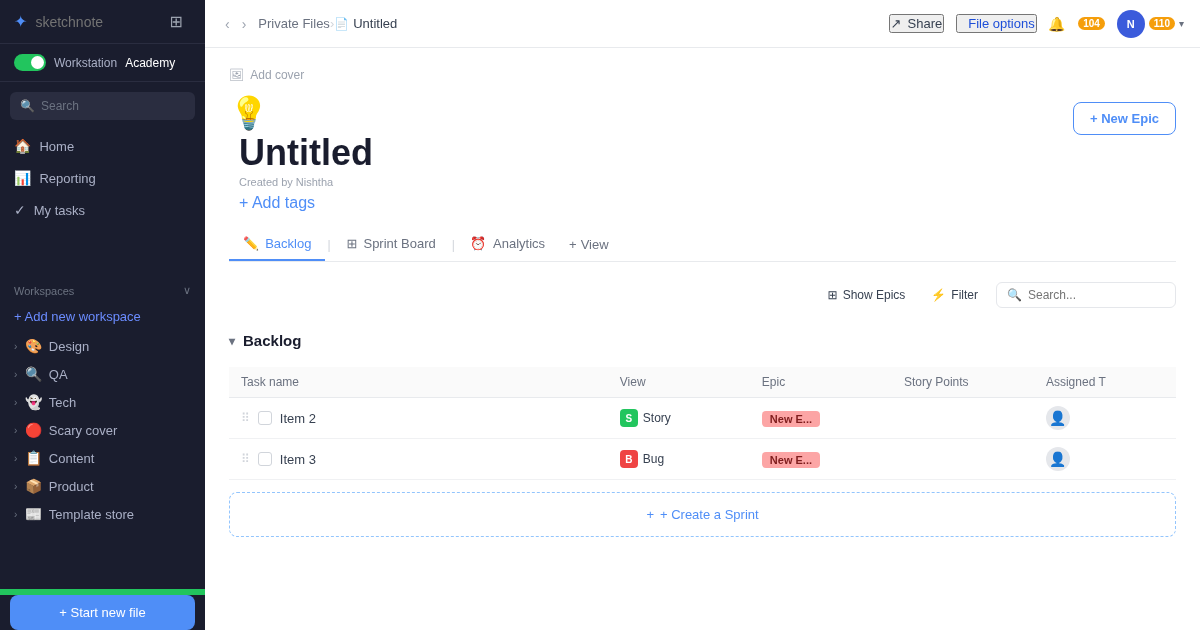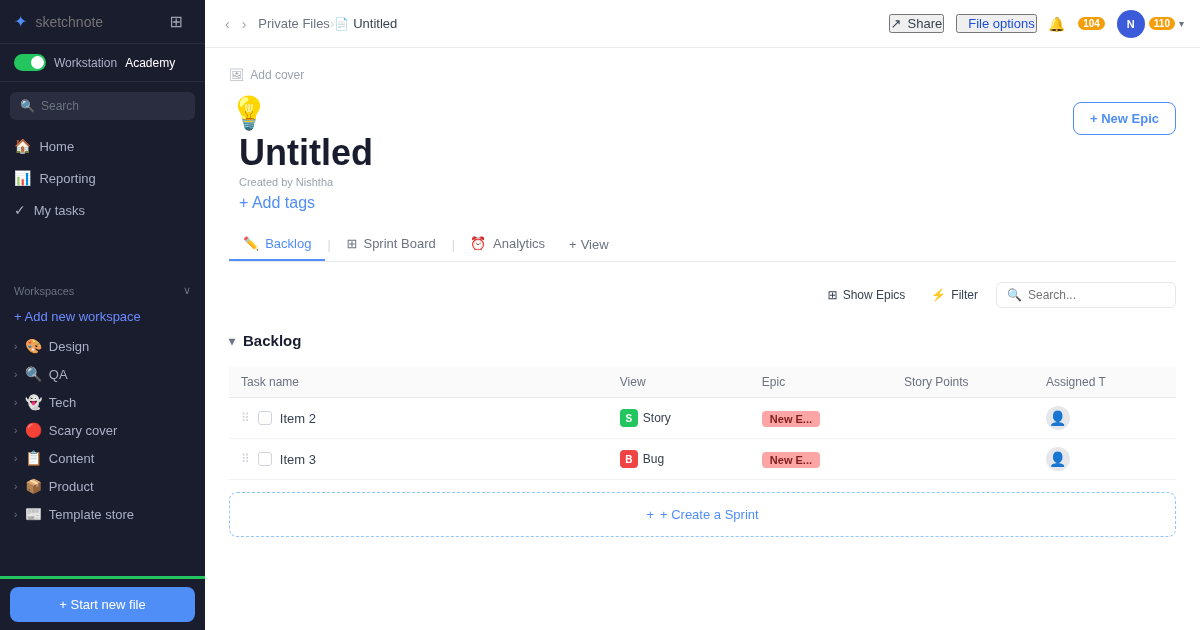--- a/index.html
+++ b/index.html
@@ -20,21 +20,21 @@
     .sidebar-search input { background: transparent; border: none; outline: none; color: #aab0c6; font-size: 12px; width: 100%; }
     .sidebar-search input::placeholder { color: #6b7280; }
     .nav-item { display: flex; align-items: center; gap: 8px; padding: 8px 14px; color: #aab0c6; cursor: pointer; font-size: 13px; }
     .nav-icon { font-size: 14px; }
     .sidebar-section { padding: 10px 14px 4px; font-size: 11px; color: #6b7280; display: flex; justify-content: space-between; align-items: center; }
     .sidebar-section span { color: #6b7280; margin-top: 48px; }
     .workspace-item { display: flex; align-items: center; gap: 6px; padding: 6px 14px; color: #aab0c6; cursor: pointer; font-size: 13px; }
     .ws-emoji { font-size: 14px; }
     .chevron { font-size: 10px; color: #6b7280; margin-right: 2px; }
     .add-workspace { padding: 8px 14px; color: #6b8cff; font-size: 13px; cursor: pointer; }
-    .sidebar-bottom { margin-top: auto; padding: 8px 10px; border-top: 3px solid #22c55e; }
+    .sidebar-bottom { margin-top: auto; padding: 0 10px; border-top: 6px solid #22c55e; }
     .start-file-btn { background: #4f8ef7; color: white; border: none; border-radius: 8px; padding: 10px; width: 100%; font-size: 13px; cursor: pointer; font-weight: 500; display: flex; align-items: center; justify-content: center; gap: 6px; }
 
     
     .main { flex: 1; display: flex; flex-direction: column; background: #fff; overflow: hidden; }
 
     
     .topbar { height: 48px; background: #fff; border-bottom: 1px solid #e8eaed; display: flex; align-items: center; padding: 0 16px; gap: 8px; flex-shrink: 0; }
     .nav-arrows { display: flex; gap: 4px; }
     .nav-arrow { background: none; border: none; color: #9ca3af; font-size: 14px; cursor: pointer; padding: 4px; border-radius: 4px; }
     .breadcrumb { display: flex; align-items: center; color: #6b7280; font-size: 13px; }

